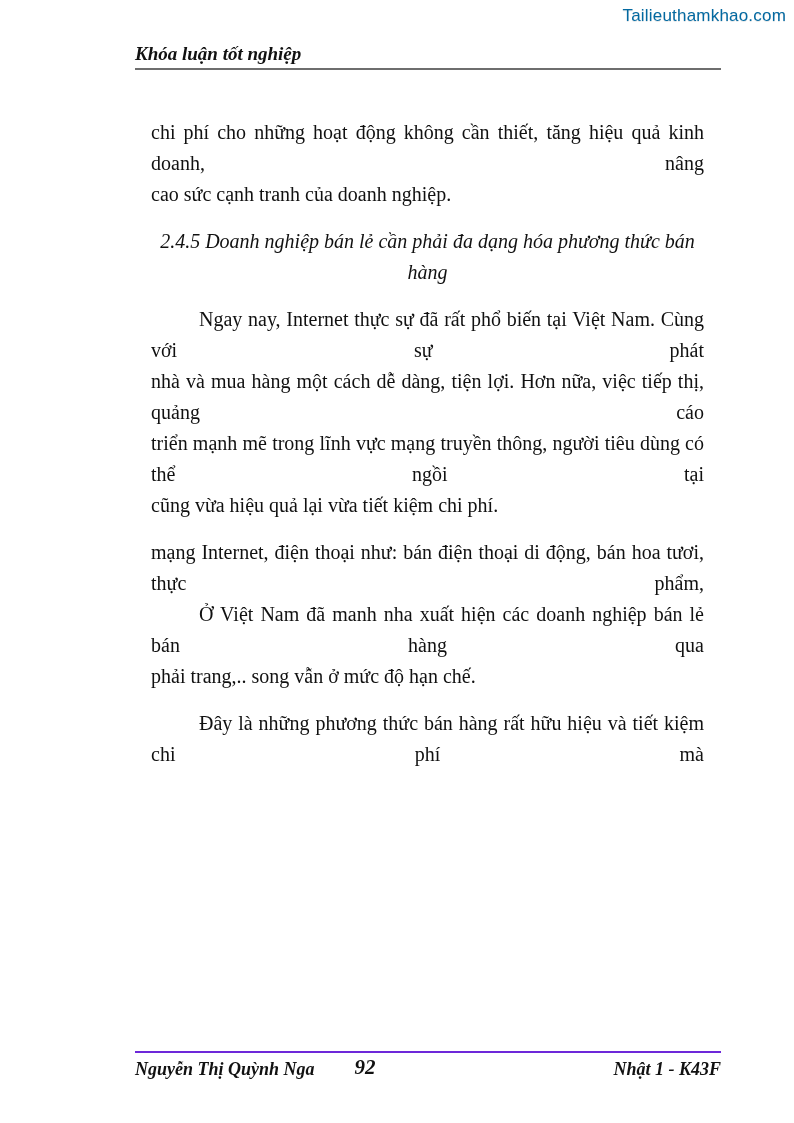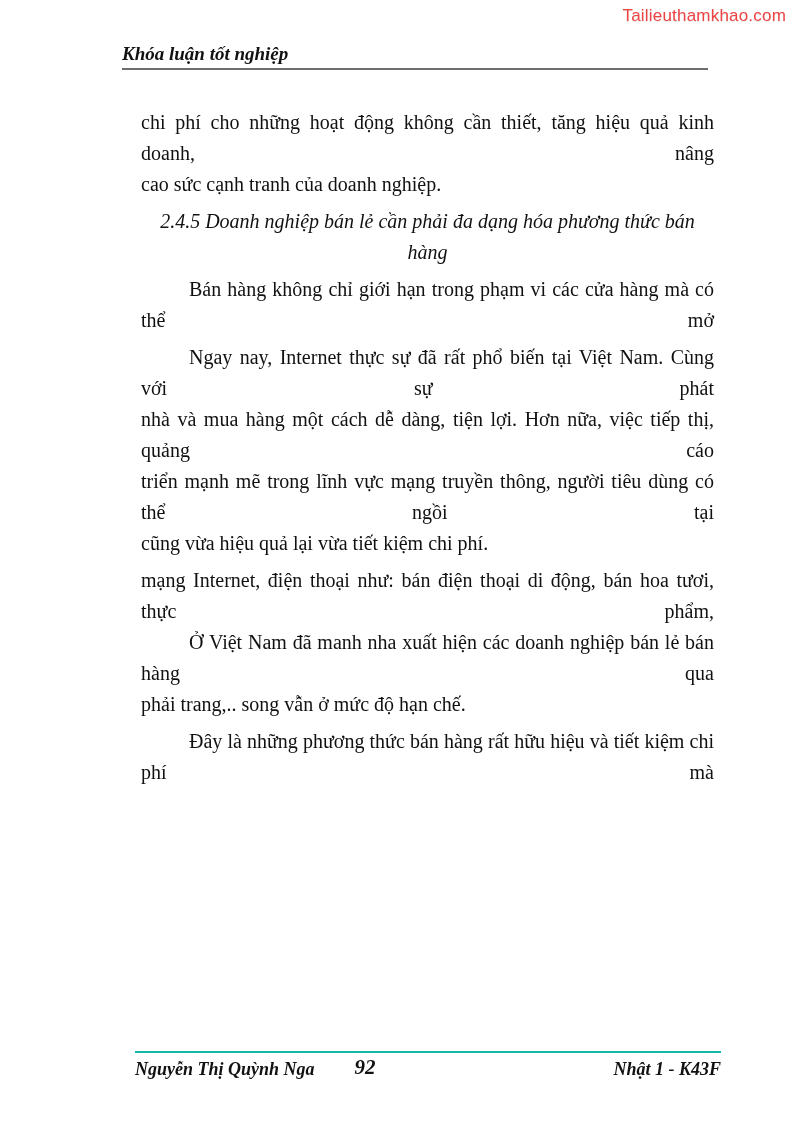--- a/index.html
+++ b/index.html
@@ -9,53 +9,53 @@
     position: relative;
     overflow: hidden;
     font-family: "Liberation Serif", serif;
     color: #111111;
   }
   .watermark {
     position: absolute;
     top: 6px; right: 8px;
     font-family: "Liberation Sans", sans-serif;
     font-size: 17px;
-    color: #ef4444;
+    color: #0369a1;
     text-shadow: 0 1px 0 #e9e9e9;
     letter-spacing: 0.2px;
   }
   .running-header {
     position: absolute;
-    left: 122px; top: 42px;
+    left: 135px; top: 42px;
     width: 586px;
     font-size: 19px;
     line-height: 24px;
     font-weight: bold;
     font-style: italic;
     padding-bottom: 2px;
     border-bottom: 2px solid #6e6e6e;
   }
   .doc-body {
     position: absolute;
     left: 135px; top: 101px;
     width: 585px;
     font-size: 20px;
     line-height: 31px;
     text-align: left;
   }
-  .para { margin: 6px; }
+  .para { margin: 16px; }
   .para.italic { font-style: italic; text-align: center; }
   .line { box-sizing: border-box; width: 100%; }
   .line.just { text-align: justify; text-align-last: justify; }
   .line.indent { text-indent: 48px; }
   .doc-footer {
     position: absolute;
     left: 135px; top: 1051px;
     width: 586px;
-    border-top: 2px solid #14b8a6;
+    border-top: 2px solid #6d28d9;
     padding-top: 3px;
     height: 26px;
     font-weight: bold;
     font-style: italic;
     font-size: 18px;
     line-height: 22px;
   }
   .footer-author { position: absolute; left: 0; top: 5px; }
   .footer-page   { position: absolute; left: 200px; top: 3px; width: 60px; text-align: center; font-size: 21px; }
   .footer-class  { position: absolute; right: 0; top: 5px; }
@@ -71,21 +71,20 @@
 
 <div class="doc-body">
     <div class="para">
       <div class="line just">chi phí cho những hoạt động không cần thiết, tăng hiệu quả kinh doanh, nâng</div>
       <div class="line">cao sức cạnh tranh của doanh nghiệp.</div>
     </div>
     <div class="para italic">
       <div class="line">2.4.5 Doanh nghiệp bán lẻ cần phải đa dạng hóa phương thức bán hàng</div>
     </div>
     <div class="para">
-      <div class="line just indent">Bán hàng không chỉ giới hạn trong phạm vi các cửa hàng mà có thể mở</div>
     </div>
     <div class="para">
       <div class="line just indent">Ngay nay, Internet thực sự đã rất phổ biến tại Việt Nam. Cùng với sự phát</div>
       <div class="line just">nhà và mua hàng một cách dễ dàng, tiện lợi. Hơn nữa, việc tiếp thị, quảng cáo</div>
       <div class="line just">triển mạnh mẽ trong lĩnh vực mạng truyền thông, người tiêu dùng có thể ngồi tại</div>
       <div class="line">cũng vừa hiệu quả lại vừa tiết kiệm chi phí.</div>
     </div>
     <div class="para">
       <div class="line just">mạng Internet, điện thoại như: bán điện thoại di động, bán hoa tươi, thực phẩm,</div>
       <div class="line just indent">Ở Việt Nam đã manh nha xuất hiện các doanh nghiệp bán lẻ bán hàng qua</div>

